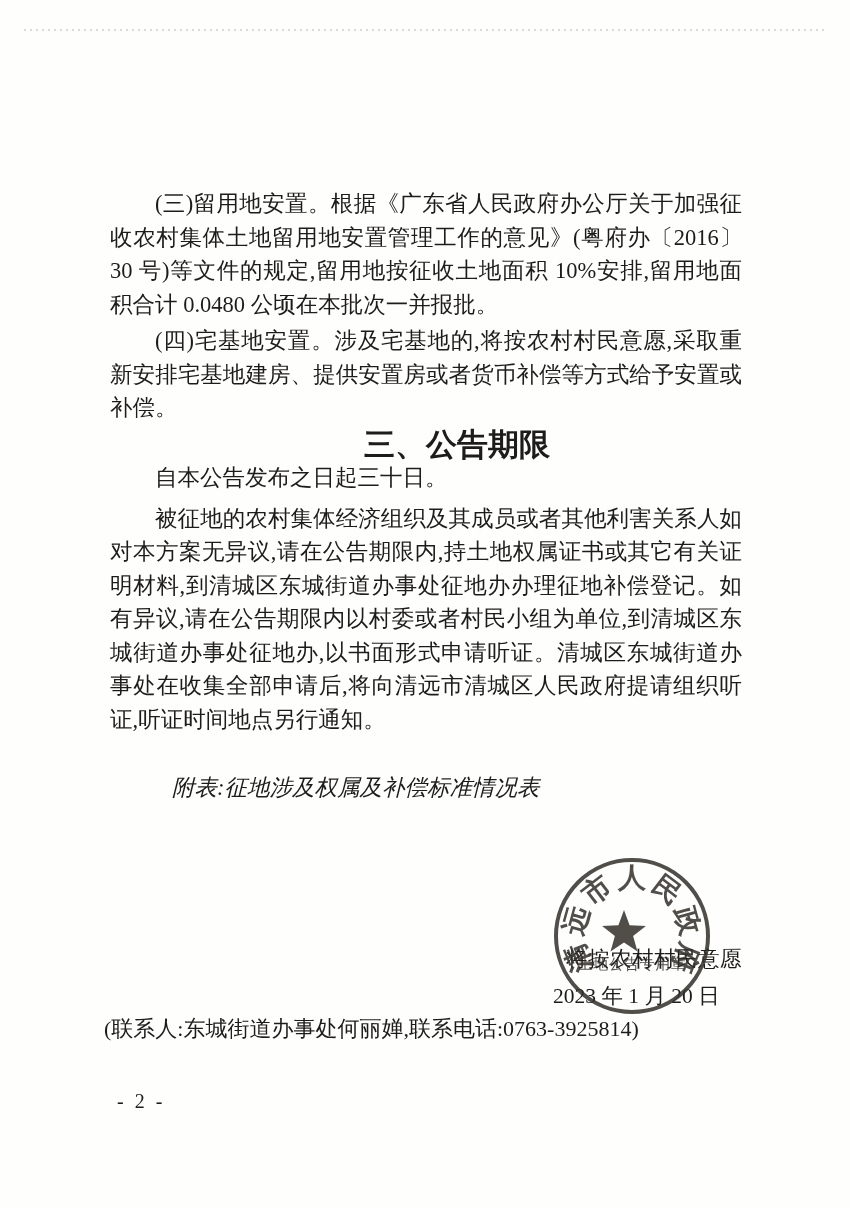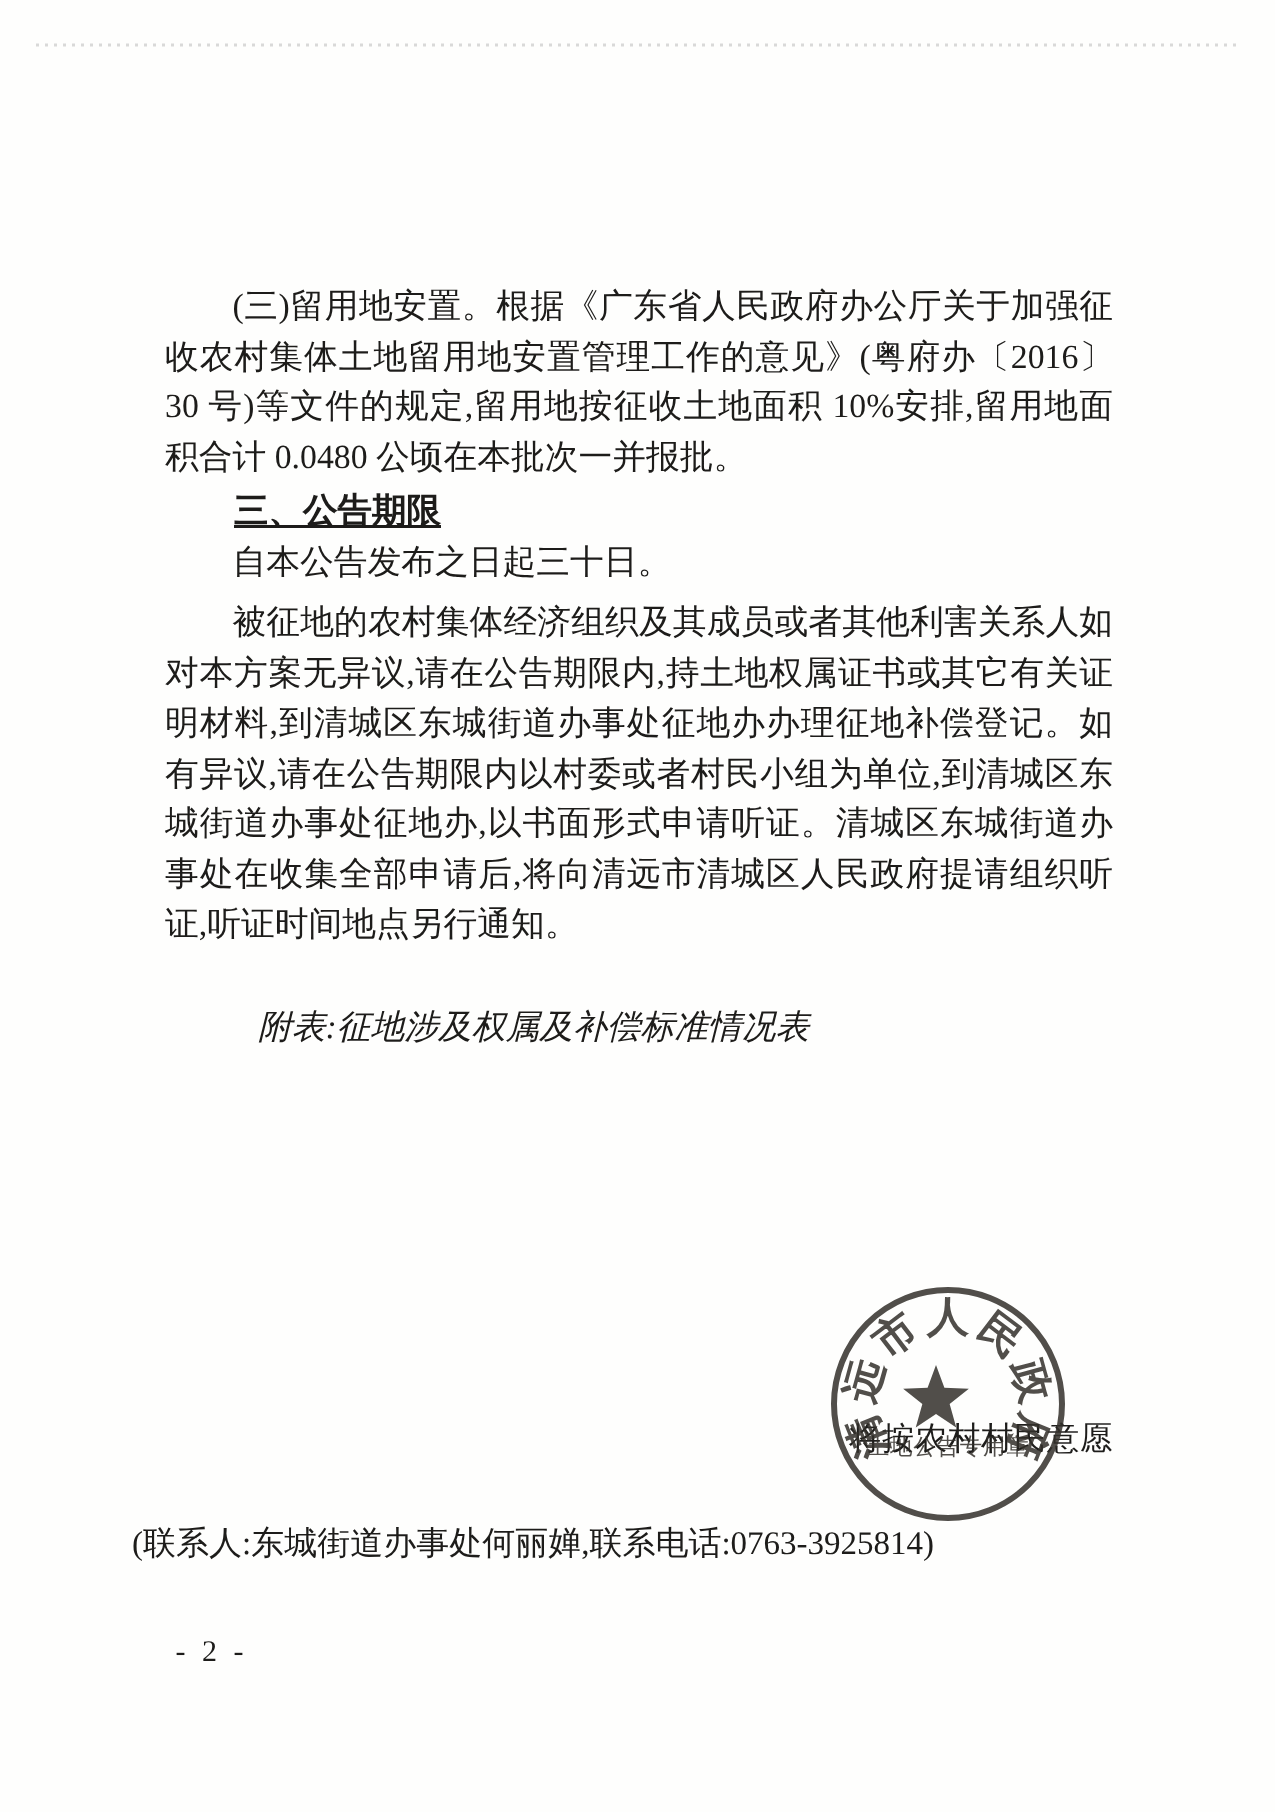--- a/index.html
+++ b/index.html
@@ -17,22 +17,22 @@
     opacity:.55;
   }
   .main{
     position:absolute;left:110px;top:187px;width:632px;
     font-size:22.5px;line-height:33.5px;
     text-align:justify;text-justify:inter-ideograph;
   }
   .main p{margin:0;text-indent:2em;}
   .heading{
     font-family:"Liberation Sans","DejaVu Sans",sans-serif;
-    font-weight:bold;font-size:23px;line-height:33.5px;
-    margin:0;text-indent:58px;text-align:left;text-decoration:underline;
+    font-weight:bold;font-size:31px;line-height:33.5px;
+    margin:0;text-indent:58px;text-align:center;
   }
   .mt3{margin-top:3px!important;}
   .mt7{margin-top:7px!important;}
   .closing{margin-top:5px!important;}
   .attachment{margin-top:35px!important;text-indent:62px!important;font-style:italic;}
   .sig-name{
     position:absolute;left:566px;top:944px;
     font-size:21.5px;letter-spacing:.5px;z-index:2;white-space:nowrap;
   }
   .sig-date{
@@ -44,44 +44,46 @@
   }
   .seal-ring-char{
     font-size:28px;font-weight:bold;
     font-family:"Liberation Serif","DejaVu Serif",serif;
   }
   .seal-center-text{
     font-size:15px;letter-spacing:.5px;
     font-family:"Liberation Serif","DejaVu Serif",serif;
   }
   .contact{
-    position:absolute;left:88px;top:1014px;width:680px;
+    position:absolute;left:104px;top:1014px;width:680px;
     font-size:22px;white-space:nowrap;z-index:1;
   }
   .pagenum{
     position:absolute;left:117px;top:1090px;
     font-size:20px;letter-spacing:3px;
   }
 </style>
 </head>
 <body>
 
 <div class="page">
 
   <div class="scan-line"></div>
 
   <div class="main">
     <p>(三)留用地安置。根据《广东省人民政府办公厅关于加强征收农村集体土地留用地安置管理工作的意见》(粤府办〔2016〕30 号)等文件的规定,留用地按征收土地面积 10%安排,留用地面积合计 0.0480 公顷在本批次一并报批。</p>
+    <p class="mt3">(四)宅基地安置。涉及宅基地的,将按农村村民意愿,采取重新安排宅基地建房、提供安置房或者货币补偿等方式给予安置或补偿。</p>
     <p class="heading mt3">三、公告期限</p>
     <p>自本公告发布之日起三十日。</p>
     <p class="mt7">被征地的农村集体经济组织及其成员或者其他利害关系人如对本方案无异议,请在公告期限内,持土地权属证书或其它有关证明材料,到清城区东城街道办事处征地办办理征地补偿登记。如有异议,请在公告期限内以村委或者村民小组为单位,到清城区东城街道办事处征地办,以书面形式申请听证。清城区东城街道办事处在收集全部申请后,将向清远市清城区人民政府提请组织听证,听证时间地点另行通知。</p>
     <p class="attachment">附表:征地涉及权属及补偿标准情况表</p>
   </div>
 
   <div class="sig-name">将按农村村民意愿</div>
+  <div class="sig-date">2023 年 1 月 20 日</div>
 
   <svg class="seal-svg" width="170" height="170" viewBox="0 0 170 170">
     <circle cx="85" cy="85" r="76" fill="none" stroke-width="4" stroke="#33302b"></circle>
     <polygon points="77,59 82.6,74.2 98.9,74.9 86.1,85 90.5,100.6 77,91.6 63.5,100.6 67.9,85 55.1,74.9 71.4,74.2" fill="#33302b"></polygon>
     <g>
         <text transform="translate(34.0 105.6) rotate(-112.0)" text-anchor="middle" dominant-baseline="middle" class="seal-ring-char" fill="#33302b">清</text>
         <text transform="translate(32.0 70.5) rotate(-74.7)" text-anchor="middle" dominant-baseline="middle" class="seal-ring-char" fill="#33302b">远</text>
         <text transform="translate(51.6 41.3) rotate(-37.3)" text-anchor="middle" dominant-baseline="middle" class="seal-ring-char" fill="#33302b">市</text>
         <text transform="translate(85.0 30.0) rotate(0.0)" text-anchor="middle" dominant-baseline="middle" class="seal-ring-char" fill="#33302b">人</text>
         <text transform="translate(118.4 41.3) rotate(37.3)" text-anchor="middle" dominant-baseline="middle" class="seal-ring-char" fill="#33302b">民</text>

